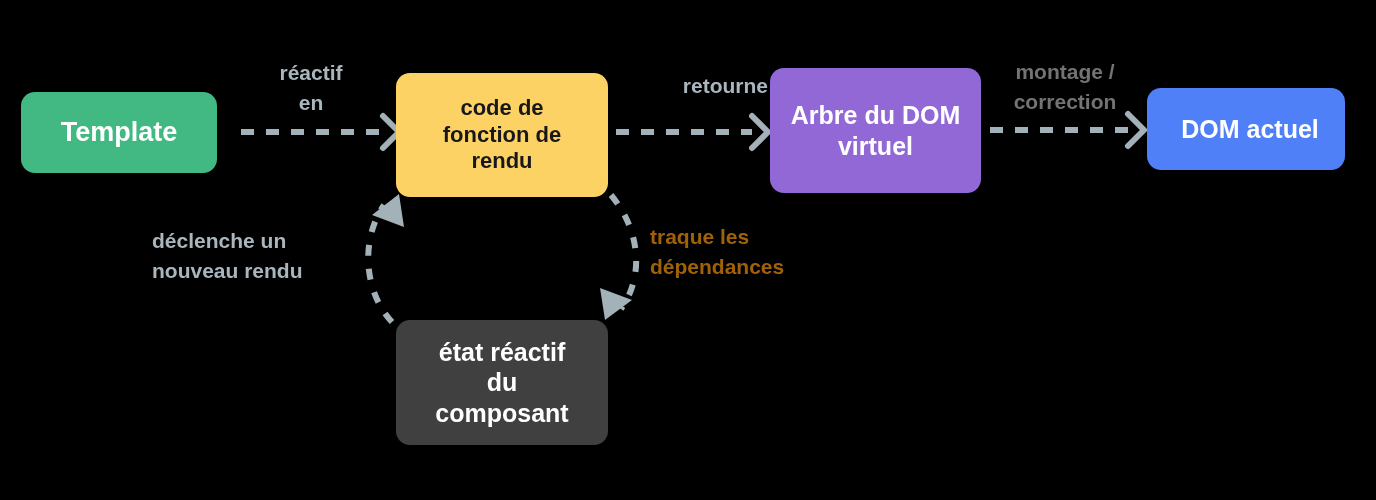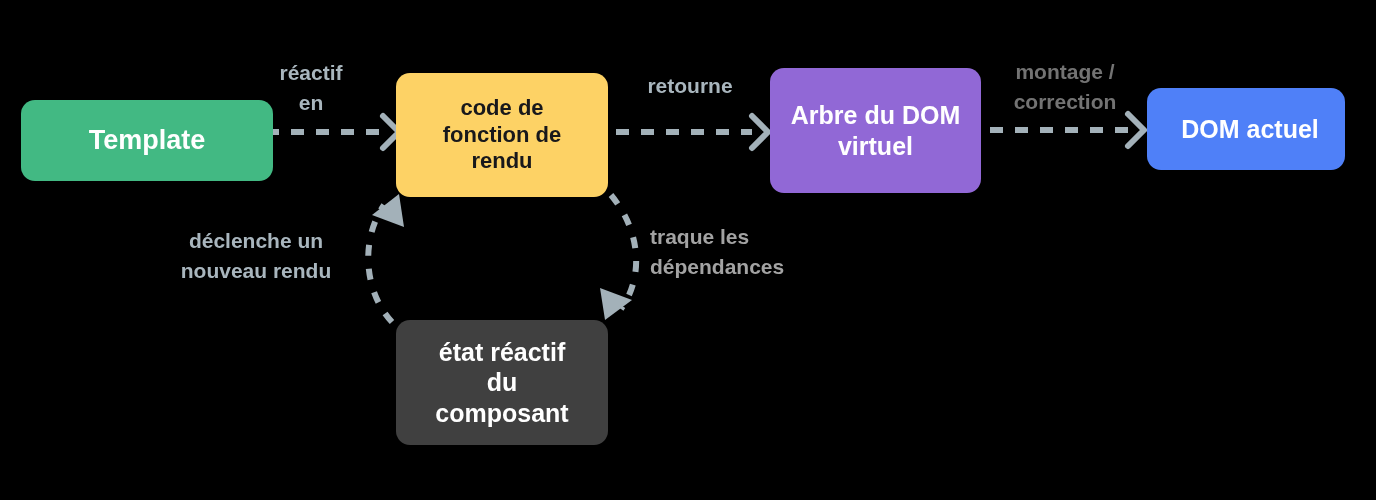--- a/index.html
+++ b/index.html
@@ -22,21 +22,21 @@
     justify-content: center;
     text-align: center;
     border-radius: 14px;
     font-weight: bold;
     line-height: 1.22;
     box-sizing: border-box;
     padding: 4px 10px;
     white-space: pre-line;
   }
   #node-template {
-    left: 21px;  top: 100px;  width: 252px; height: 81px;
+    left: 21px;  top: 92px;  width: 196px; height: 81px;
     font-size: 27px;
   }
   #node-render-function {
     left: 396px; top: 73px;  width: 212px; height: 124px;
     font-size: 22px;
   }
   #node-virtual-dom {
     left: 770px; top: 68px;  width: 211px; height: 125px;
     font-size: 25px;
   }
@@ -54,28 +54,28 @@
     font-weight: bold;
     font-size: 21px;
     line-height: 1.42;
     text-align: center;
     white-space: pre-line;
   }
   #label-compiled {
     left: 238px; top: 58px; width: 146px;
   }
   #label-returns {
-    left: 612px; top: 71px; width: 156px;
+    left: 612px; top: 71px; width: 156px; text-align: right;
   }
   #label-mount-patch {
     left: 985px; top: 57px; width: 160px;
   }
   #label-trigger-rerender {
     left: 152px; top: 226px; width: 208px;
-    text-align: center;
+    text-align: left;
   }
   #label-track-deps {
     left: 650px; top: 222px; width: 190px;
     text-align: left;
   }
   svg.overlay {
     position: absolute;
     left: 0; top: 0;
     width: 1376px;
     height: 500px;
@@ -132,19 +132,19 @@
 composant</div>
 
   <div class="edge-label" id="label-compiled" style="color: rgb(169, 182, 190);">réactif
 en</div>
 
   <div class="edge-label" id="label-returns" style="color: rgb(169, 182, 190);">retourne</div>
 
   <div class="edge-label" id="label-mount-patch" style="color: #737373;">montage /
 correction</div>
 
-  <div class="edge-label" id="label-track-deps" style="color: #a3a3a3;">traque les
+  <div class="edge-label" id="label-track-deps" style="color: #a16207;">traque les
 dépendances</div>
 
   <div class="edge-label" id="label-trigger-rerender" style="color: rgb(169, 182, 190);">déclenche un
 nouveau rendu</div>
 
 </div>
 
 </body></html>

